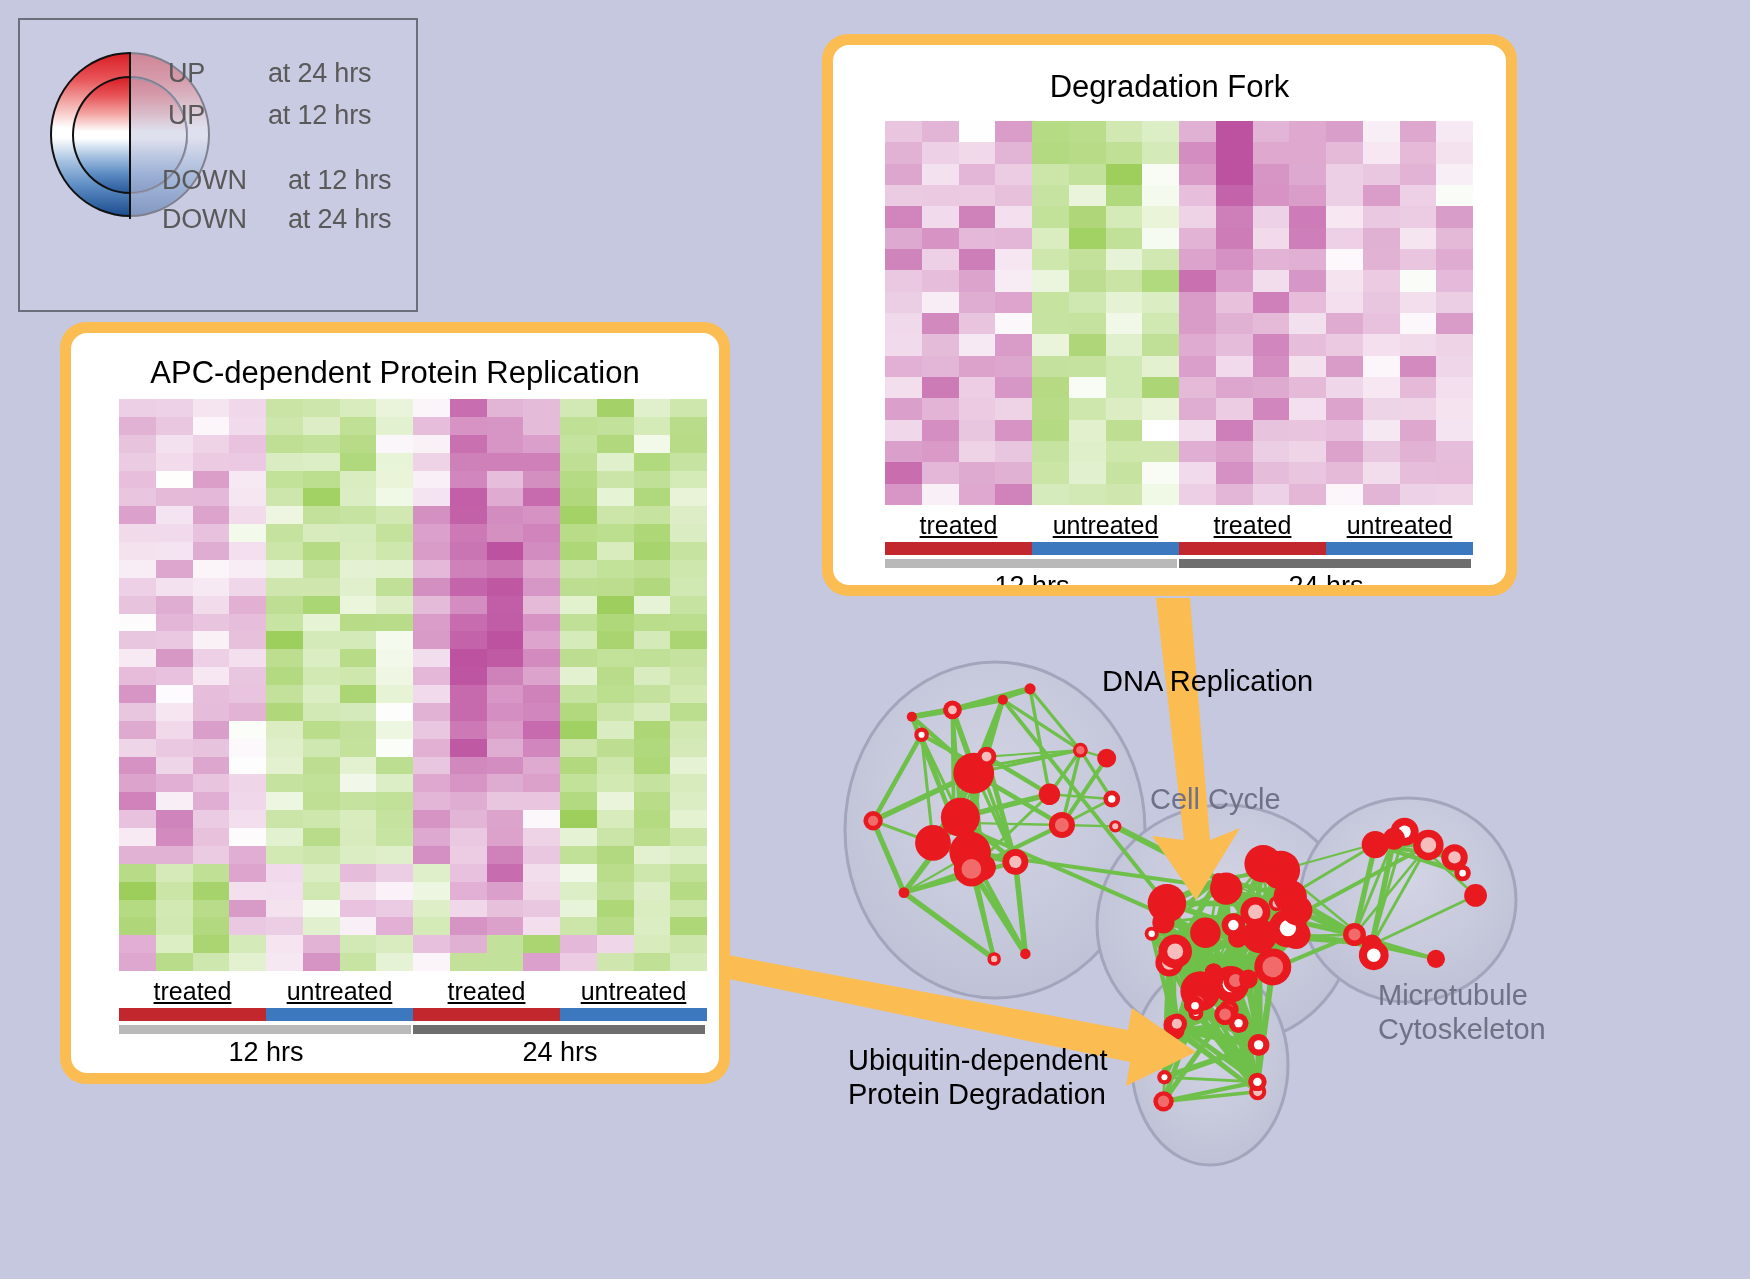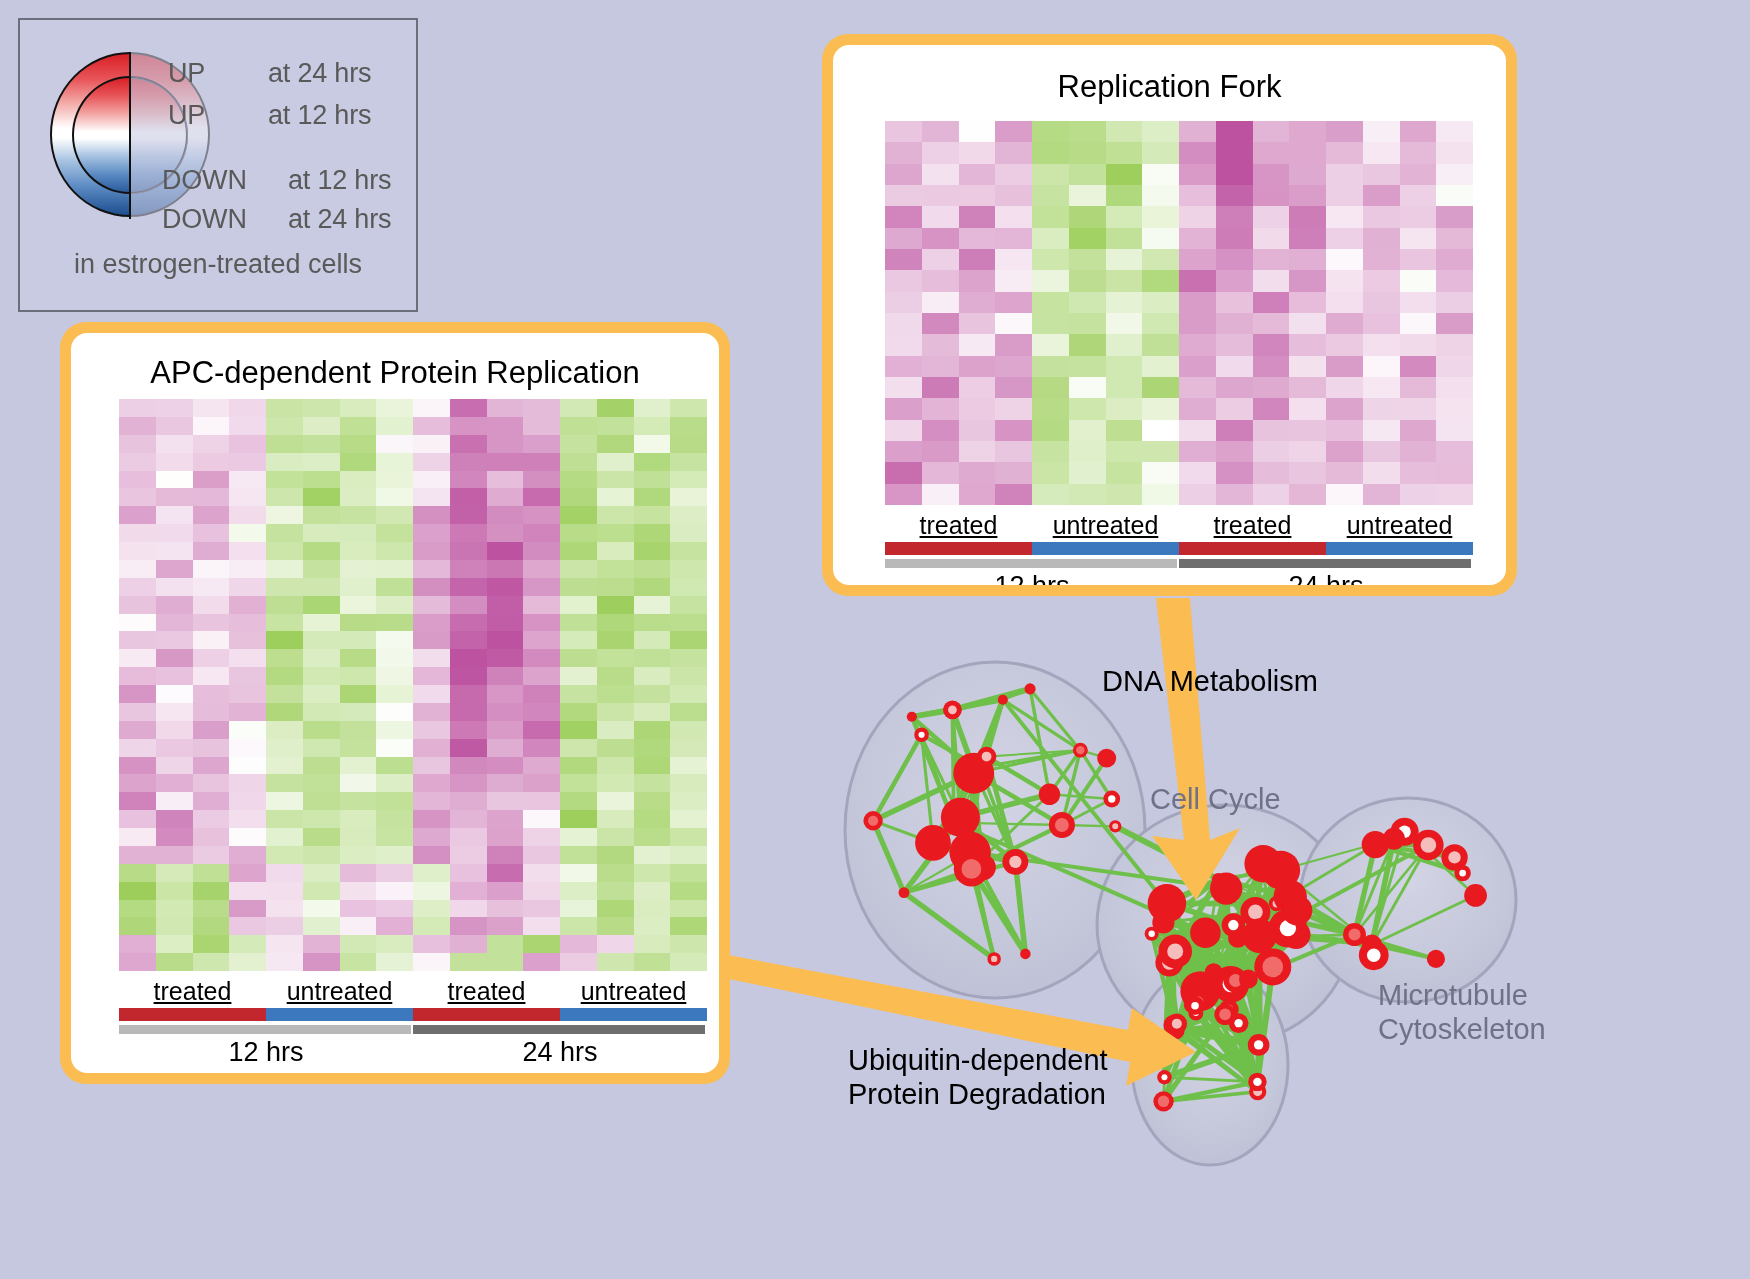--- a/index.html
+++ b/index.html
@@ -117,28 +117,27 @@
     </div>
     <span class="wheel-label" id="wl-up24">UP</span>
     <span class="wheel-label" id="wl-at24a">at 24 hrs</span>
     <span class="wheel-label" id="wl-up12">UP</span>
     <span class="wheel-label" id="wl-at12a">at 12 hrs</span>
     <span class="wheel-label" id="wl-down12">DOWN</span>
     <span class="wheel-label" id="wl-at12b">at 12 hrs</span>
     <span class="wheel-label" id="wl-down24">DOWN</span>
     <span class="wheel-label" id="wl-at24b">at 24 hrs</span>
     <div id="wheel-caption">
-      <div>in estrogen-treated cells</div>
     </div>
   </div>
 
 
   <div class="panel" id="panel-repfork">
     <div class="inner">
-      <div class="panel-title">Replication Fork</div>
+      <div class="panel-title">Degradation Fork</div>
       <div class="heatmap" id="hm-repfork" style="grid-template-columns: repeat(16, 1fr); grid-template-rows: repeat(18, 1fr);">
           <div style="background:rgb(233,197,223)"></div>
           <div style="background:rgb(226,180,214)"></div>
           <div style="background:rgb(255,254,254)"></div>
           <div style="background:rgb(218,157,201)"></div>
           <div style="background:rgb(182,219,133)"></div>
           <div style="background:rgb(186,221,140)"></div>
           <div style="background:rgb(210,232,179)"></div>
           <div style="background:rgb(220,238,197)"></div>
           <div style="background:rgb(225,177,212)"></div>
@@ -1531,20 +1530,20 @@
         <circle cx="386.8313821647073" cy="413.66642344354176" r="10.232635953680273" fill="#e8191f"></circle>
         <circle cx="386.8313821647073" cy="413.66642344354176" r="5.033849316966237" fill="#f6bdbd"></circle>
       </g>
   </svg>
 
   <svg style="position:absolute;left:0;top:0;width:1750px;height:1279px;pointer-events:none;">
     <polygon fill="#fbbc52" points="1156,598 1190,598 1210,840 1240,828 1196,900 1152,836 1184,840"></polygon>
     <polygon fill="#fbbc52" points="728,955 1128,1030 1132,1008 1196,1052 1126,1086 1130,1062 724,978"></polygon>
   </svg>
 
-  <div class="net-label" id="nl-dna">DNA Metabolism</div>
+  <div class="net-label" id="nl-dna">DNA Replication</div>
   <div class="net-label" id="nl-cell">Cell Cycle</div>
   <div class="net-label" id="nl-ubiq">Ubiquitin-dependent
 Protein Degradation</div>
   <div class="net-label" id="nl-micro">Microtubule
 Cytoskeleton</div>
 
 </div>
 
 </body></html>

